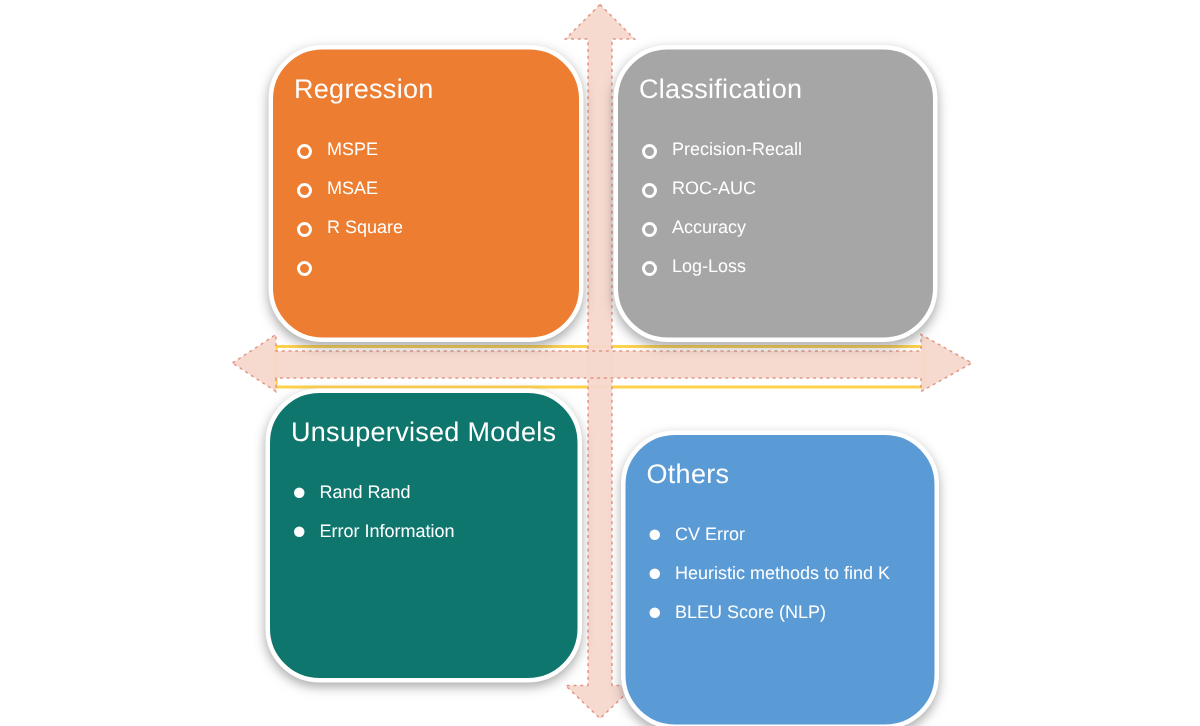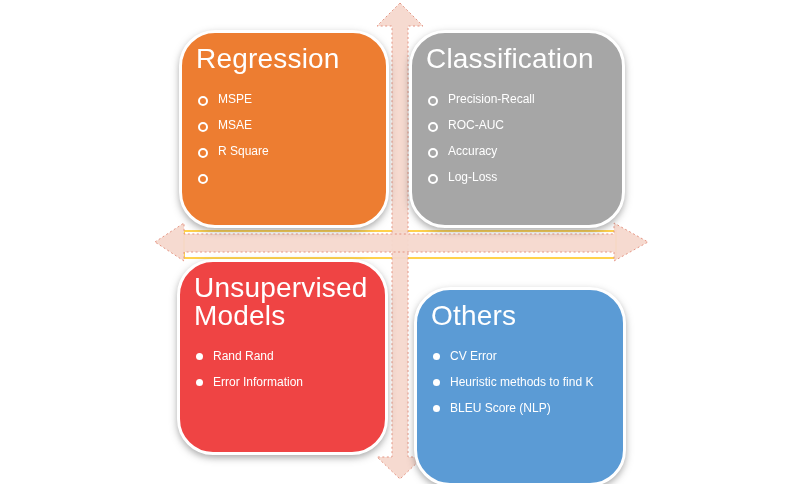--- a/index.html
+++ b/index.html
@@ -17,21 +17,21 @@
     position:absolute;
     z-index:2;
     box-sizing:border-box;
     border:3px solid #ffffff;
     border-radius:36px;
     box-shadow:0 3px 7px rgba(90,90,90,.5);
     color:#ffffff;
     padding:12px 12px 0 14px;
   }
   .q-title{
-    font-size:28px;
+    font-size:18px;
     line-height:28px;
     letter-spacing:.2px;
   }
   .q-list{
     list-style:none;
     margin:15px 0 0 0;
     padding:0 0 0 2px;
   }
   .q-item{
     display:flex;
@@ -112,21 +112,21 @@
         <span class="bullet"></span>
         <span class="item-text">Accuracy</span>
         </li>
       <li class="q-item">
         <span class="bullet"></span>
         <span class="item-text">Log-Loss</span>
         </li>
     </ul>
   </div>
 
-  <div class="quad solid q-unsupervised" style="background-color: #ef4444; padding-left: 14px;">
+  <div class="quad solid q-unsupervised" style="background-color: #0f766e; padding-left: 14px;">
     <div class="q-title">Unsupervised Models</div>
     <ul class="q-list">
       <li class="q-item">
         <span class="bullet"></span>
         <span class="item-text">Rand Rand</span>
         </li>
       <li class="q-item">
         <span class="bullet"></span>
         <span class="item-text">Error Information</span>
         </li>

